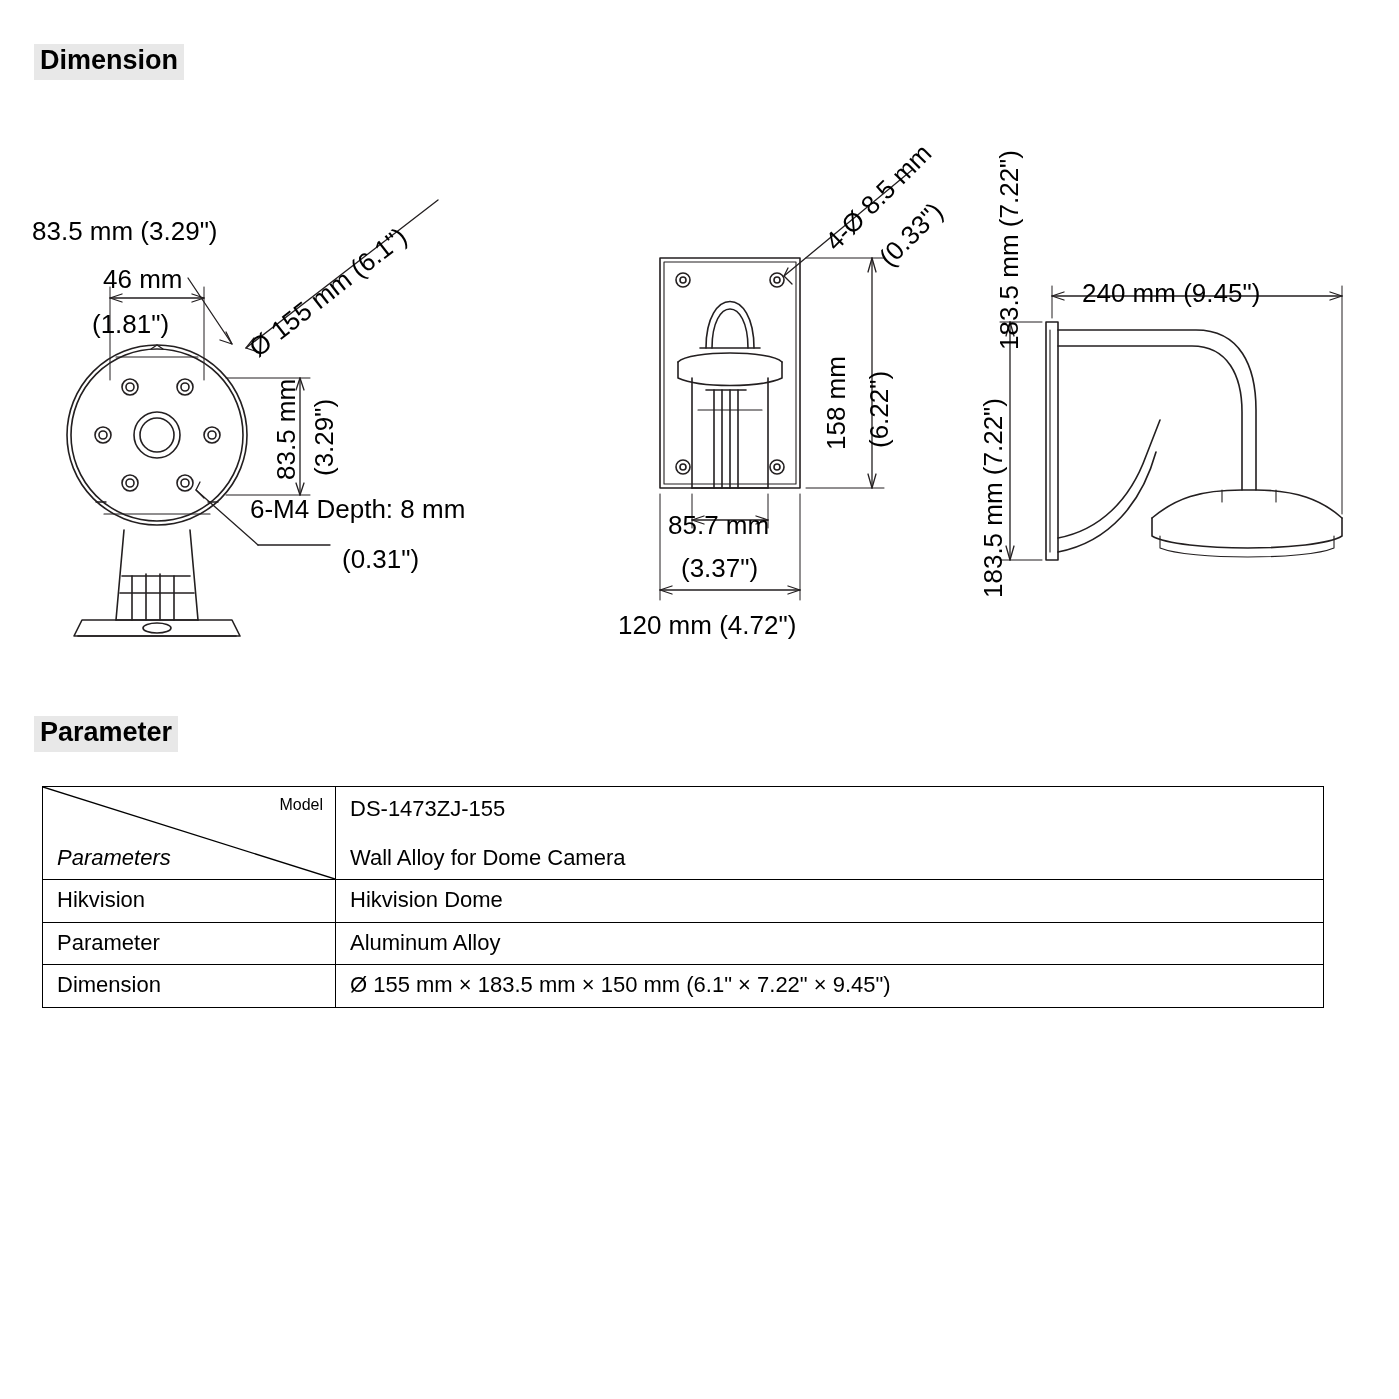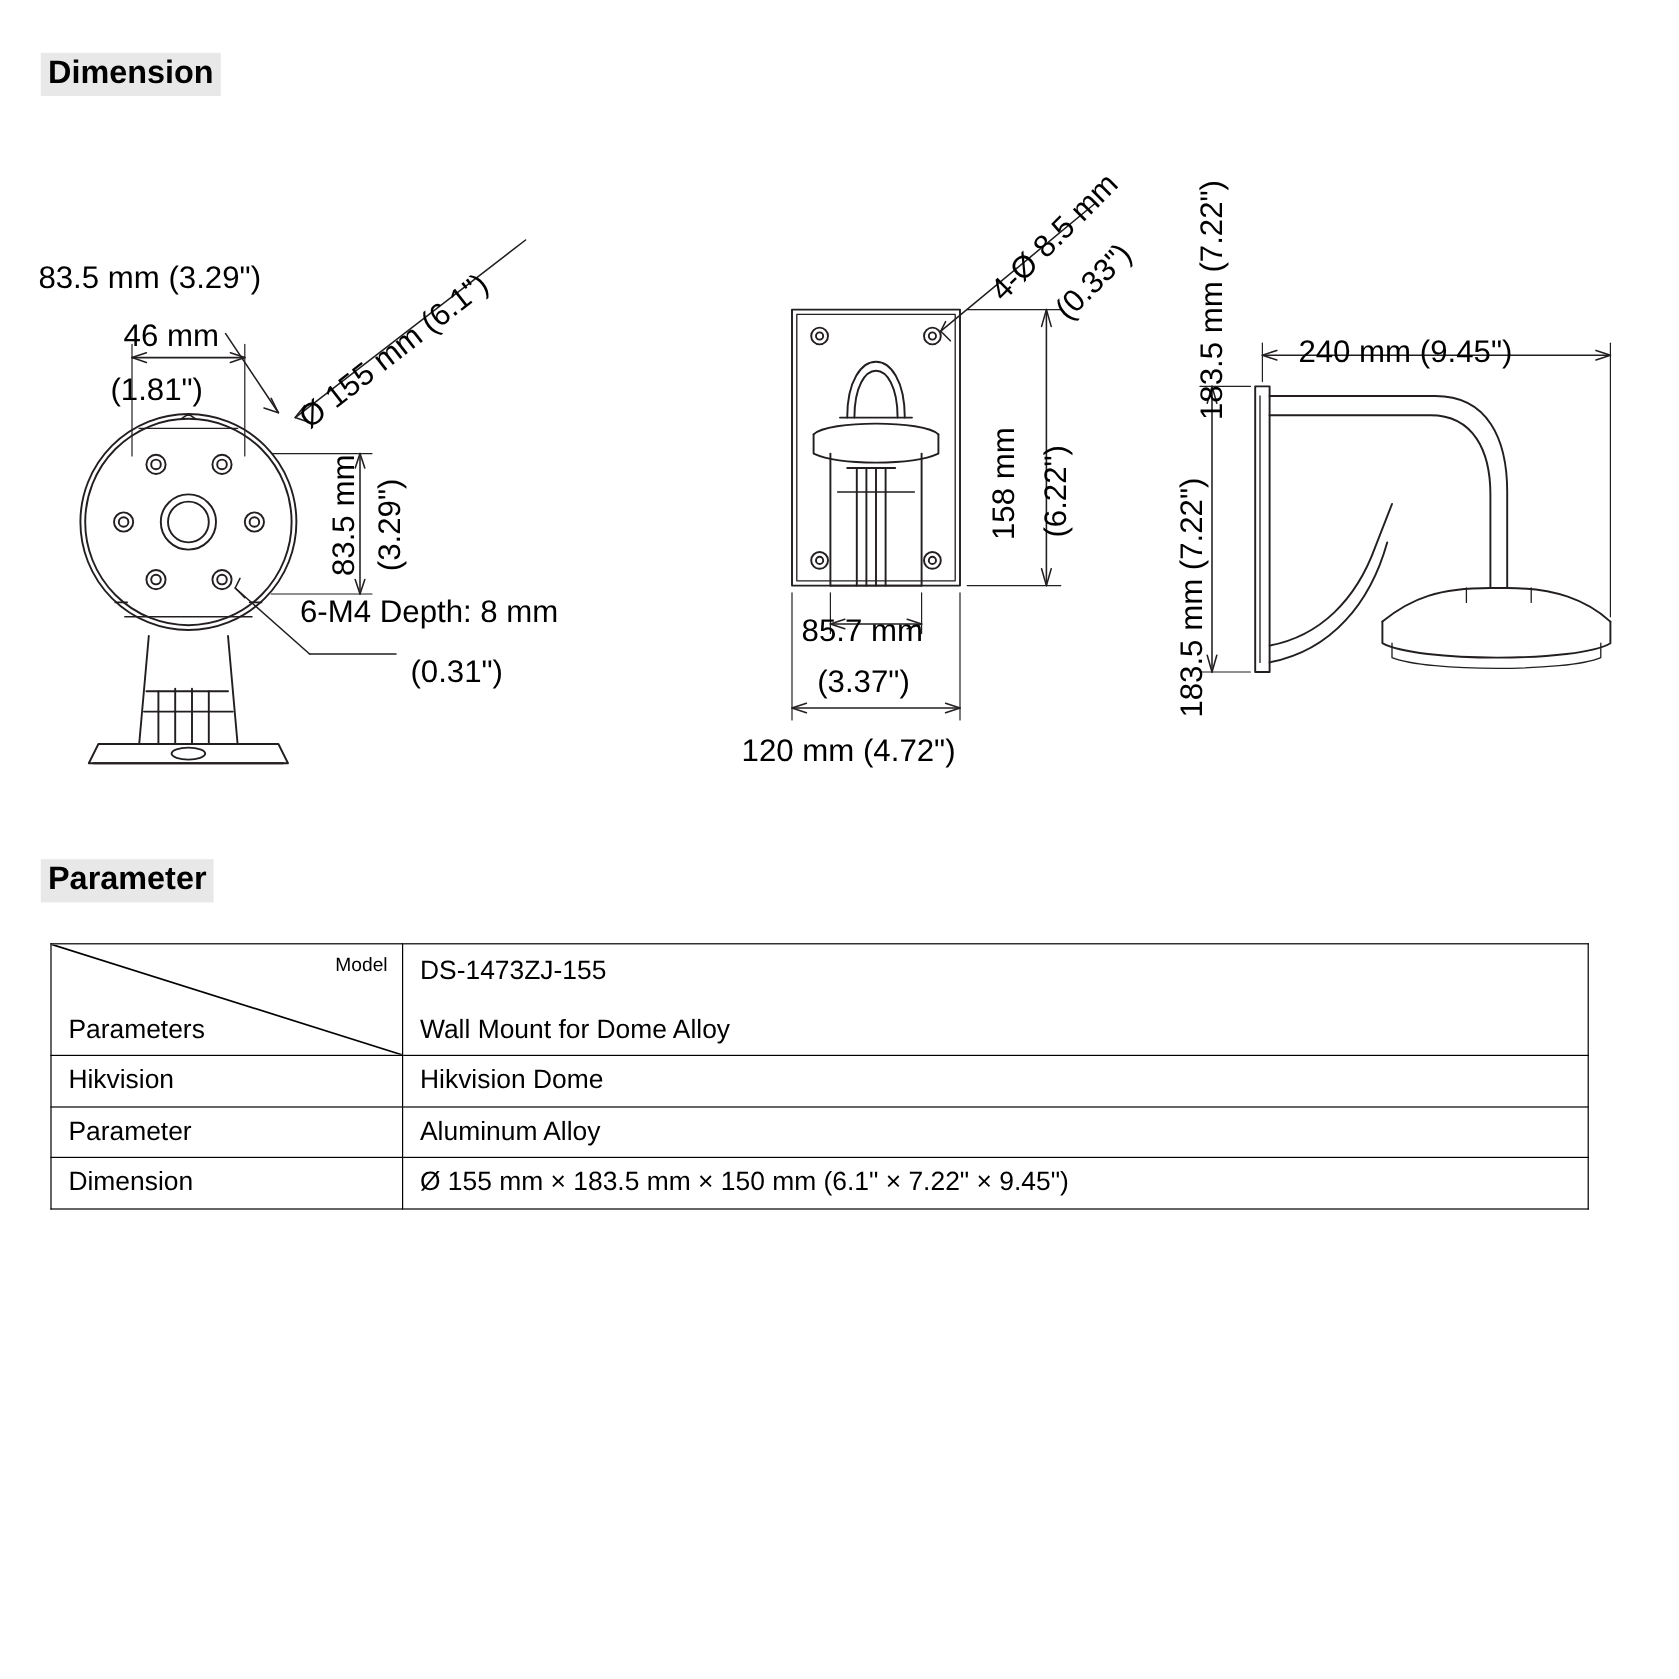--- a/index.html
+++ b/index.html
@@ -67,20 +67,21 @@
     position: absolute;
     right: 12px;
     top: 8px;
     font-size: 16px;
   }
   .header-cell .params-word {
     position: absolute;
     left: 14px;
     bottom: 8px;
     font-size: 22px;
+    font-style: italic;
   }
   .model-value-cell {
     height: 92px;
     vertical-align: top !important;
     position: relative;
     padding: 0 !important;
   }
   .model-value-cell .v1 {
     position: absolute;
     left: 14px;
@@ -302,21 +303,21 @@
     <tr>
       <td class="label-col header-cell">
         <svg class="diag-svg" viewBox="0 0 292 92" preserveAspectRatio="none">
           <line x1="0" y1="0" x2="292" y2="92" stroke="#000000" stroke-width="1.4"></line>
         </svg>
         <span class="model-word">Model</span>
         <span class="params-word">Parameters</span>
       </td>
       <td class="model-value-cell">
         <span class="v1">DS-1473ZJ-155</span>
-        <span class="v2">Wall Mount for Dome Alloy</span>
+        <span class="v2">Wall Alloy for Dome Camera</span>
       </td>
     </tr>
     <tr>
       <td class="label-col">Hikvision</td>
       <td>Hikvision Dome</td>
     </tr>
     <tr>
       <td class="label-col">Parameter</td>
       <td>Aluminum Alloy</td>
     </tr>

